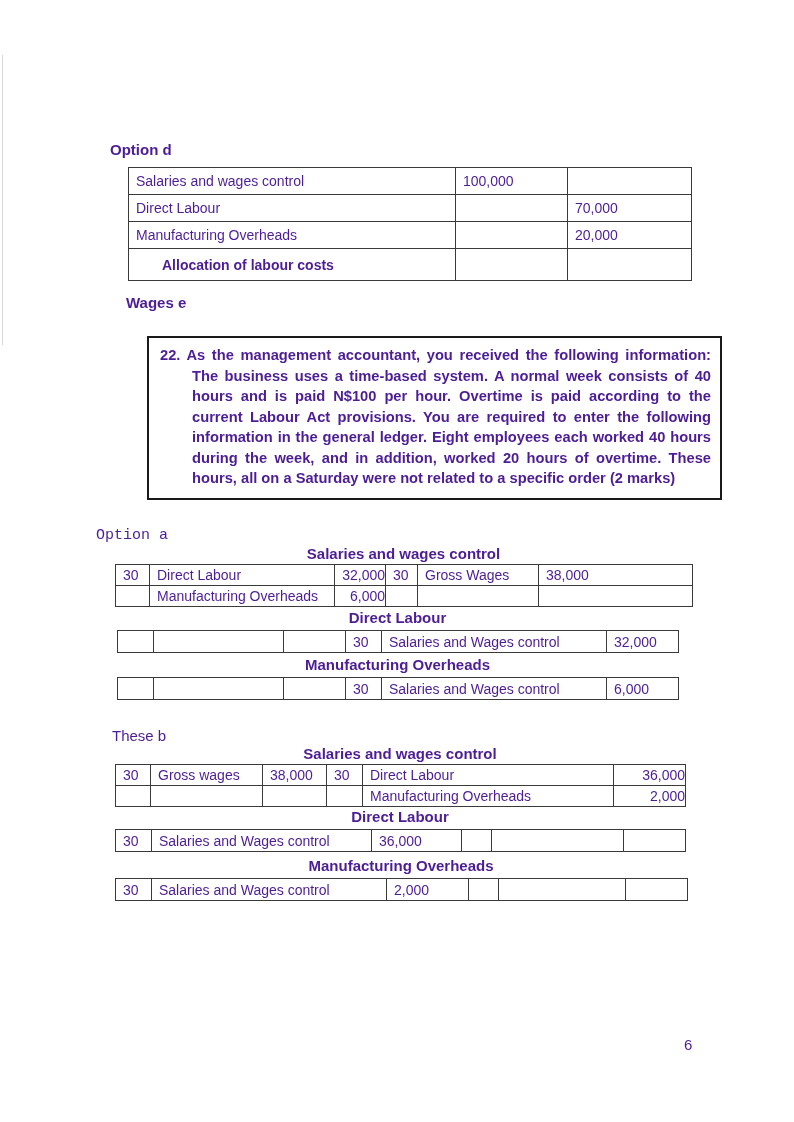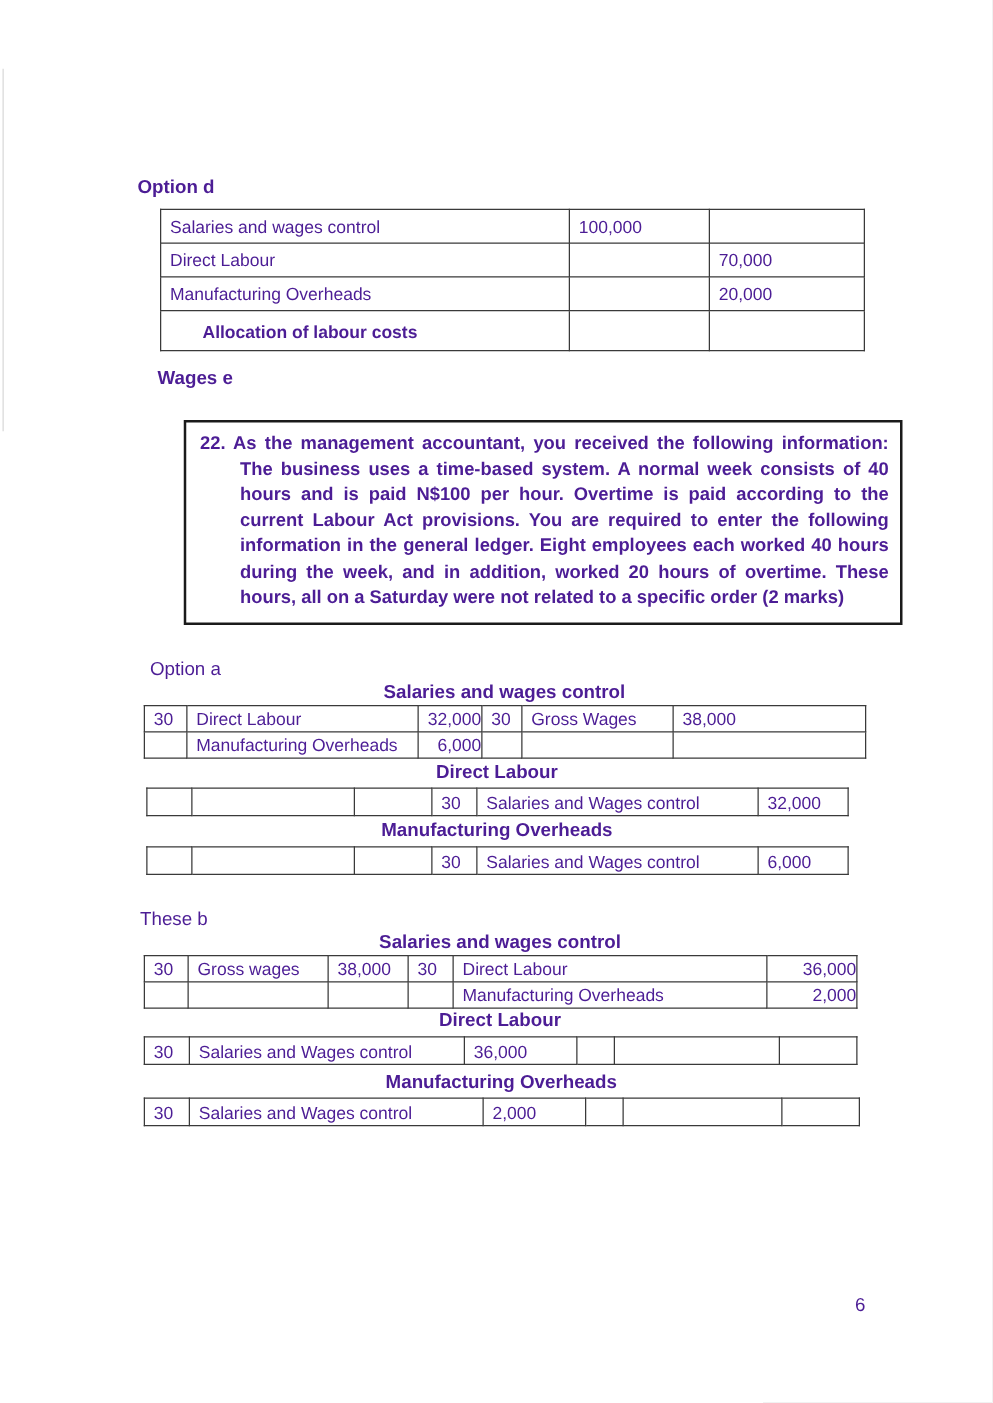--- a/index.html
+++ b/index.html
@@ -96,21 +96,21 @@
       </tr>
     </tbody>
   </table>
 
   <div class="abs lbl-bold" style="left:126px;top:294px;">Wages e</div>
 
   <div class="abs qbox" style="left:128px;top:336px;margin-left:19px;">
     <p><span>22.</span> <span>As the management accountant, you received the following information: The business uses a time-based system. A normal week consists of 40 hours and is paid N$100 per hour. Overtime is paid according to the current Labour Act provisions. You are required to enter the following information in the general ledger.  Eight employees each worked 40 hours during the week, and in addition, worked 20 hours of overtime. These hours, all on a Saturday were not related to a specific order (2 marks)</span></p>
   </div>
 
-  <div class="abs lbl" style="left:120px;top:527px;">Option a</div>
+  <div class="abs lbl" style="left:96px;top:527px;font-family:Liberation Mono, monospace;">Option a</div>
 
   <div class="abs" style="left:115px;top:545px;width:577px;">
     <div class="ledger-title">Salaries and wages control</div>
     <table class="grid tbl-ledger" style="width:577px;">
       <colgroup>
           <col style="width:34px">
           <col style="width:185px">
           <col style="width:51px">
           <col style="width:32px">
           <col style="width:121px">

